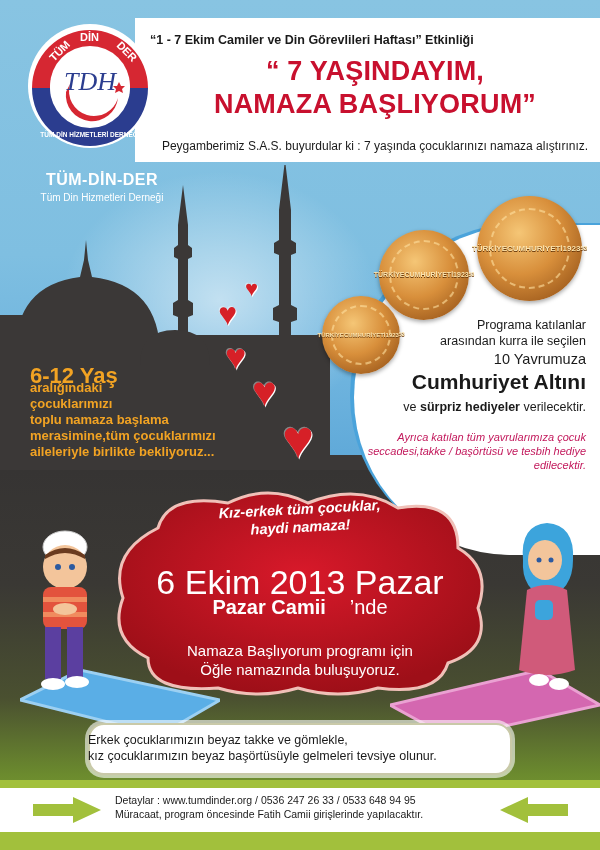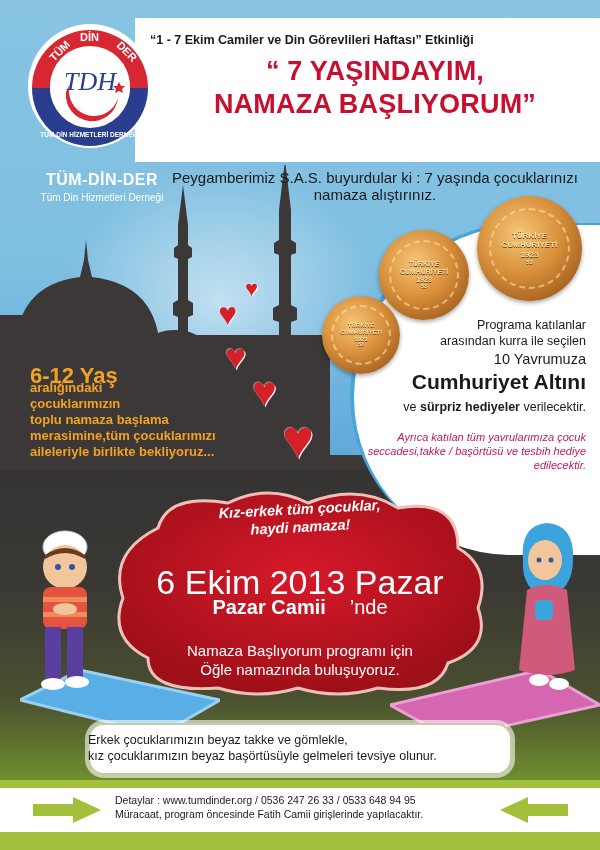--- a/index.html
+++ b/index.html
@@ -20,21 +20,21 @@
   
   .mosque { position: absolute; left: 0; top: 165px; width: 600px; height: 340px; }
 
   
   .header-band { position: absolute; left: 135px; top: 18px; width: 465px; height: 144px; background: #ffffff; }
   .header-line1 { position: absolute; left: 150px; top: 33px; width: 450px; text-align: left;
     font-size: 12.5px; font-weight: bold; color: #1a1a1a; }
   .header-title { position: absolute; left: 150px; top: 55px; width: 450px; text-align: center;
     font-size: 27px; font-weight: bold; color: #c8102e; line-height: 33px; letter-spacing: 0.2px; }
   .header-hadith { position: absolute; left: 150px; top: 139px; width: 450px; text-align: center;
-    font-size: 15px; color: #1a1a1a; margin-top: 30px; }
+    font-size: 12px; color: #1a1a1a; }
 
   
   .logo { position: absolute; left: 26px; top: 22px; width: 128px; height: 128px; }
 
   .org-name { position: absolute; left: 22px; top: 171px; width: 160px; text-align: center;
     font-size: 16px; font-weight: bold; color: #ffffff; letter-spacing: 0.5px; }
   .org-sub { position: absolute; left: 22px; top: 192px; width: 160px; text-align: center;
     font-size: 10px; color: #ffffff; }
 
   
@@ -48,21 +48,21 @@
   .p4 { top: 370px; font-size: 21px; font-weight: bold; }
   .p5 { top: 400px; font-size: 12.5px; }
   .p5 b { font-weight: bold; }
   .p6 { top: 430px; font-size: 11px; font-style: italic; color: #c2185b; line-height: 14px; right: 14px; width: 220px; }
 
   
   .coin { position: absolute; border-radius: 50%;
     background: radial-gradient(circle at 40% 35%, #f5c676 0%, #d88f3b 45%, #a4601f 80%, #7a4310 100%);
     box-shadow: 0 2px 4px rgba(0,0,0,0.35); display: flex; flex-direction: column; align-items: center; justify-content: center; }
   .coin .inner { width: 78%; height: 78%; border-radius: 50%; border: 2px dashed rgba(255,225,160,0.6);
-    display: flex; flex-direction: column; align-items: center; justify-content: center; color: #fbe3ad; font-weight: bold; text-align: left; }
+    display: flex; flex-direction: row; align-items: center; justify-content: center; color: #fbe3ad; font-weight: bold; text-align: left; }
   .coin span { display: block; line-height: 1.15; text-shadow: 0 1px 0 #6a3a0c; }
 
   
   .age-big { position: absolute; left: 30px; top: 363px; font-size: 22px; font-weight: bold; color: #f2a323; }
   .age-text { position: absolute; left: 30px; top: 380px; font-size: 13px; font-weight: bold; color: #f2a323; line-height: 16px; }
 
   
   .heart { position: absolute; color: #d62027; text-shadow: 1px 1px 0 #fff, -1px -1px 0 rgba(255,255,255,0.4); }
 
   
@@ -190,21 +190,21 @@
 
   <div class="heart" style="left:245px;top:276px;font-size:22px;">♥</div>
   <div class="heart" style="left:218px;top:296px;font-size:32px;">♥</div>
   <div class="heart" style="left:225px;top:336px;font-size:36px;">♥</div>
   <div class="heart" style="left:252px;top:368px;font-size:42px;">♥</div>
   <div class="heart" style="left:282px;top:408px;font-size:54px;">♥</div>
 
   <div class="age-big">6-12 Yaş</div>
   <div class="age-text">
     <div>aralığındaki</div>
-    <div>çocuklarımızın</div>
+    <div>çocuklarımızı</div>
     <div>toplu namaza başlama</div>
     <div>merasimine,tüm çocuklarımızı</div>
     <div>aileleriyle birlikte bekliyoruz...</div>
   </div>
 
   <svg class="rug" style="left:20px;top:660px;width:200px;height:80px;" viewBox="0 0 200 80">
     <polygon points="0,40 60,10 200,40 140,75" fill="#5aaee6" stroke="#9cd0f2" stroke-width="3"></polygon>
   </svg>
   <svg class="rug" style="left:390px;top:660px;width:210px;height:80px;" viewBox="0 0 210 80">
     <polygon points="0,45 150,10 210,45 60,78" fill="#d467b0" stroke="#eaa1d2" stroke-width="3"></polygon>

